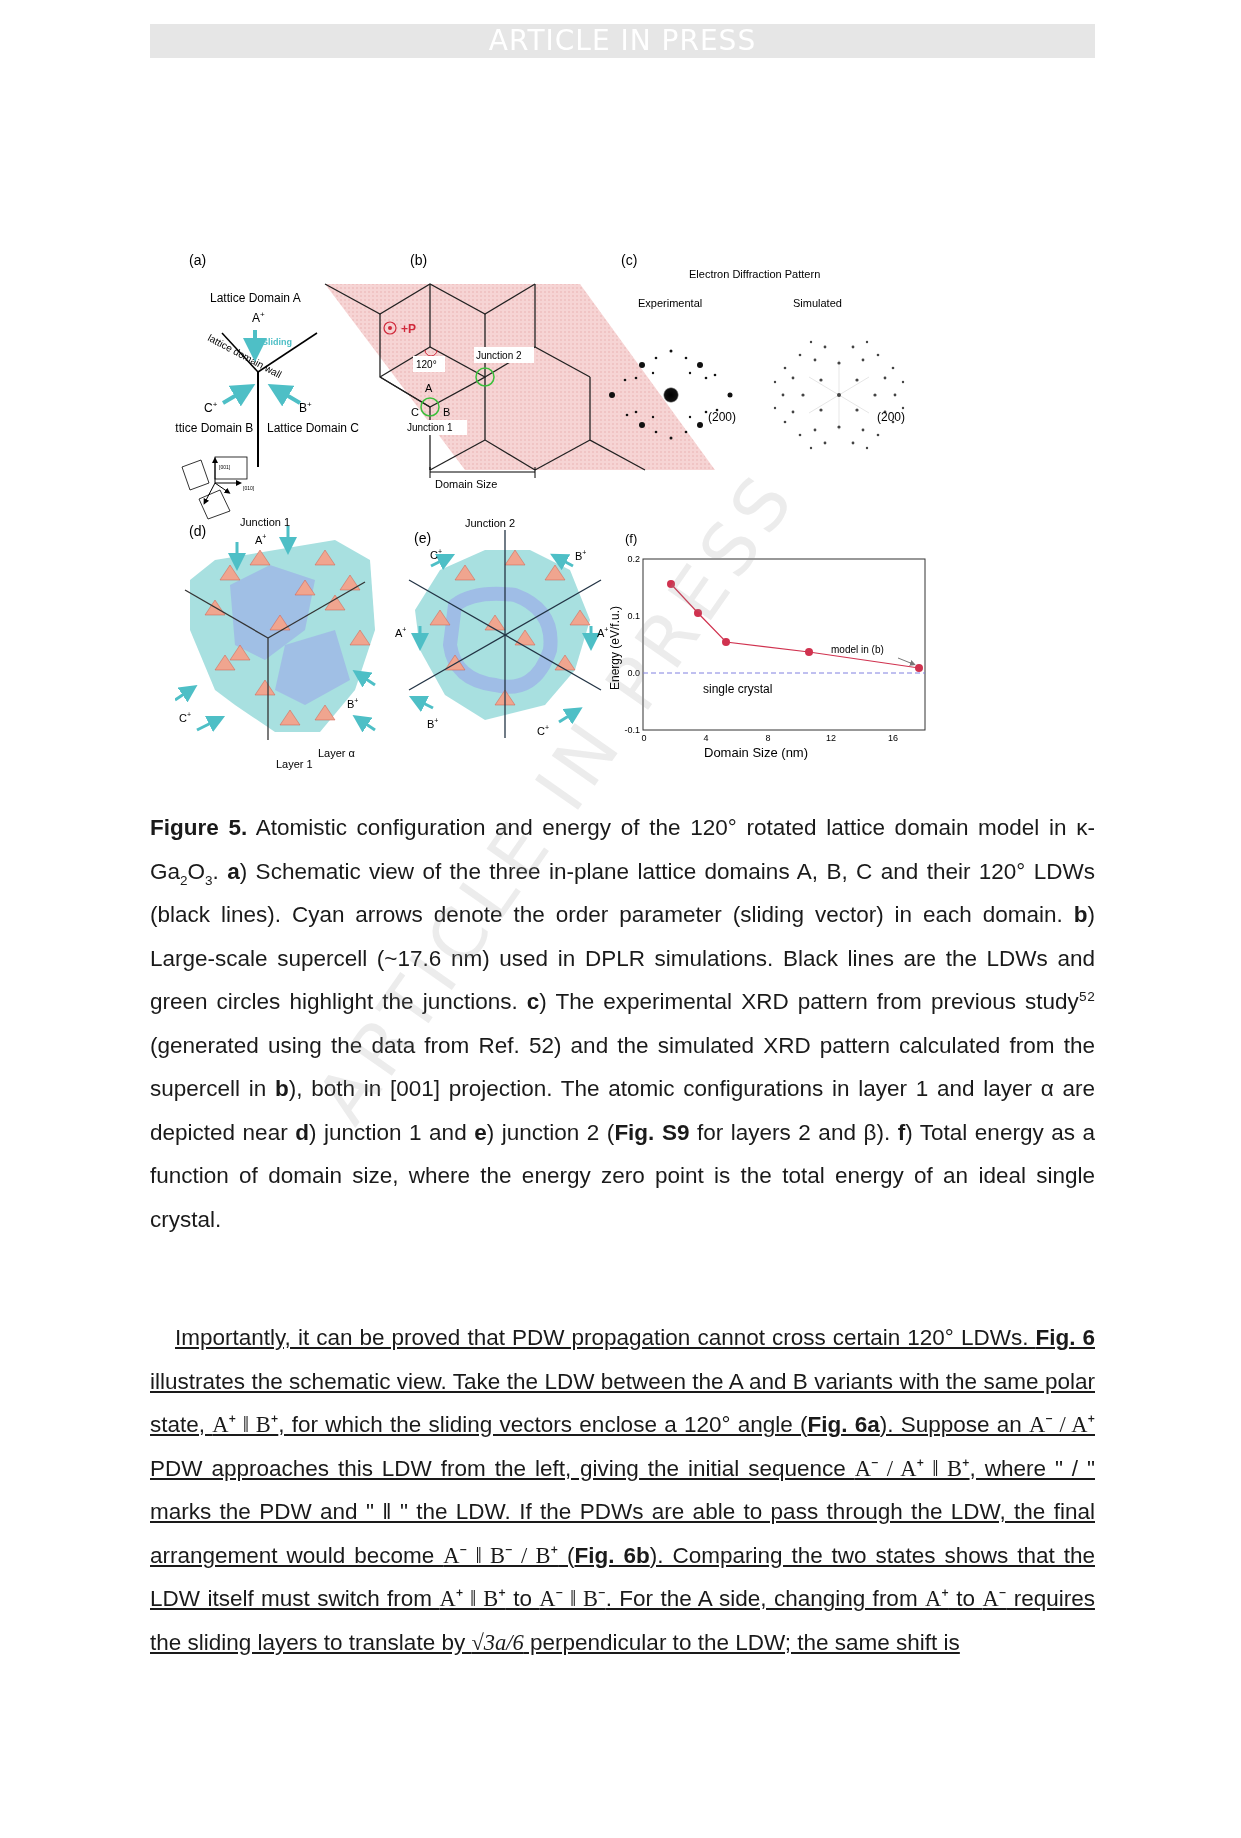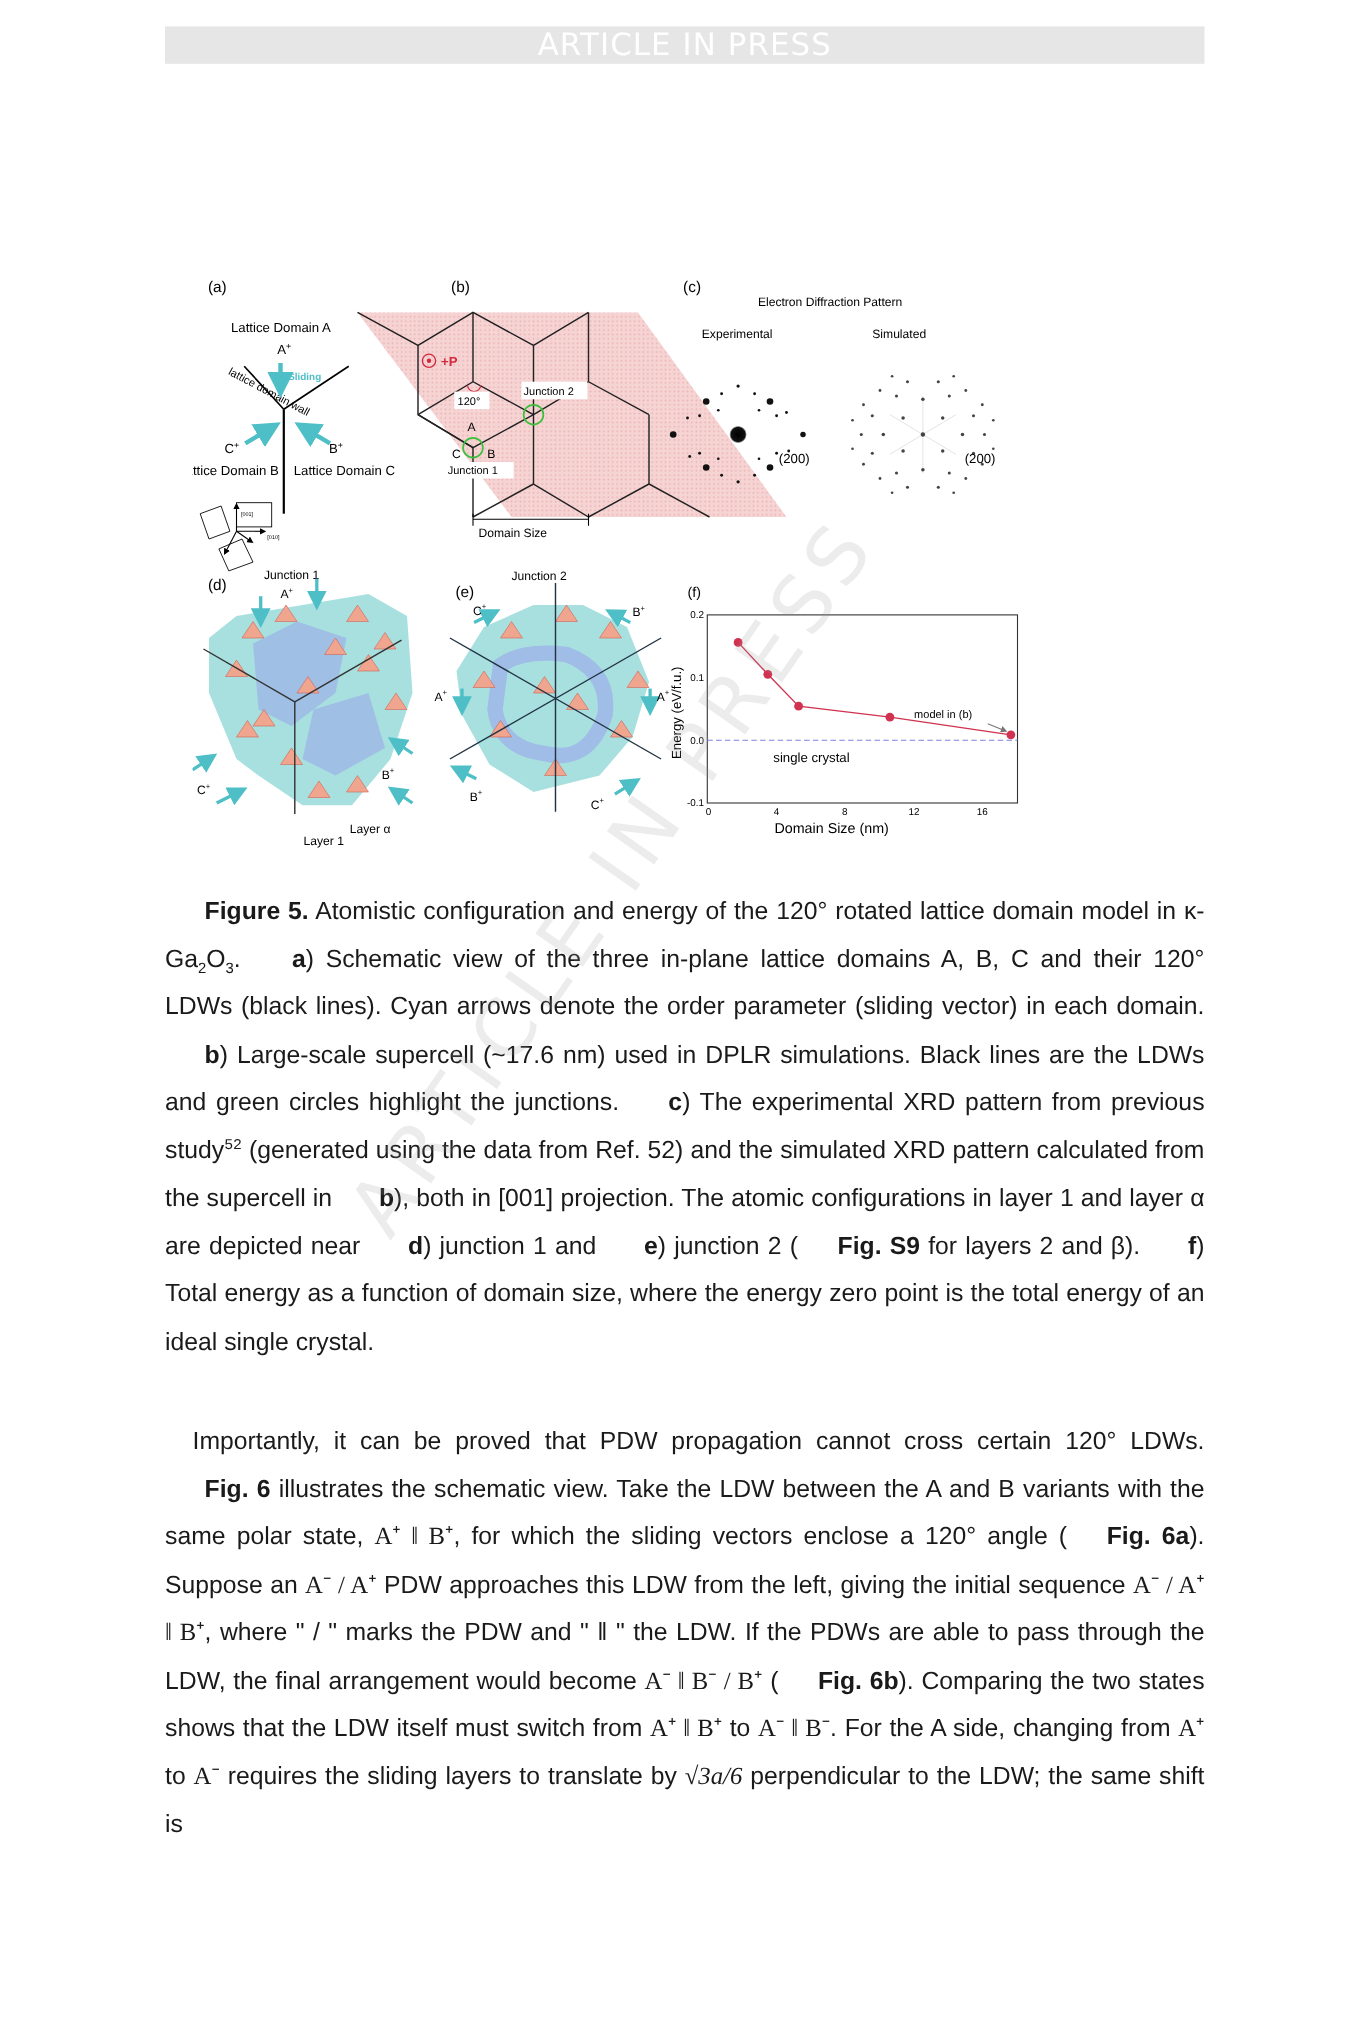--- a/index.html
+++ b/index.html
@@ -6,23 +6,23 @@
   body { width:1241px; height:1838px; position:relative; overflow:hidden;
          font-family:"Liberation Sans", sans-serif; color:#1a1a1a; }
   .banner { position:absolute; left:150px; top:24px; width:945px; height:34px;
             background:#e6e6e6; text-align:center; }
   .banner span { color:#ffffff; font-size:28px; line-height:34px; letter-spacing:1px;
                  font-family:"DejaVu Sans", sans-serif; }
   .figure { position:absolute; left:175px; top:250px; width:900px; height:545px; }
   .caption, .body-text { position:absolute; left:150px; width:945px;
             font-size:22.5px; line-height:43.5px; text-align:justify; }
   .caption { top:806px; }
-  .body-text { top:1288px; }
+  .body-text { top:1316px;text-decoration:underline; }
   .body-text p { margin:0; text-indent:25px; }
-  .caption b, .body-text b { font-weight:bold;margin-left:36px; }
+  .caption b, .body-text b { font-weight:bold; }
   .watermark { position:absolute; left:300px; top:1090px; font-size:72px;
                color:rgba(150,150,150,0.18); letter-spacing:8px;
                transform:rotate(-55deg); transform-origin:left top; white-space:nowrap;
                font-family:"DejaVu Sans", sans-serif; pointer-events:none; }
   .lbl { font-family:"Liberation Sans", sans-serif; }
   .math { font-family:"Liberation Serif", serif; }
   sup { font-size:60%; line-height:0;font-family:Liberation Mono, monospace; }
   sub { font-size:60%; line-height:0; }
 </style>
 </head>

